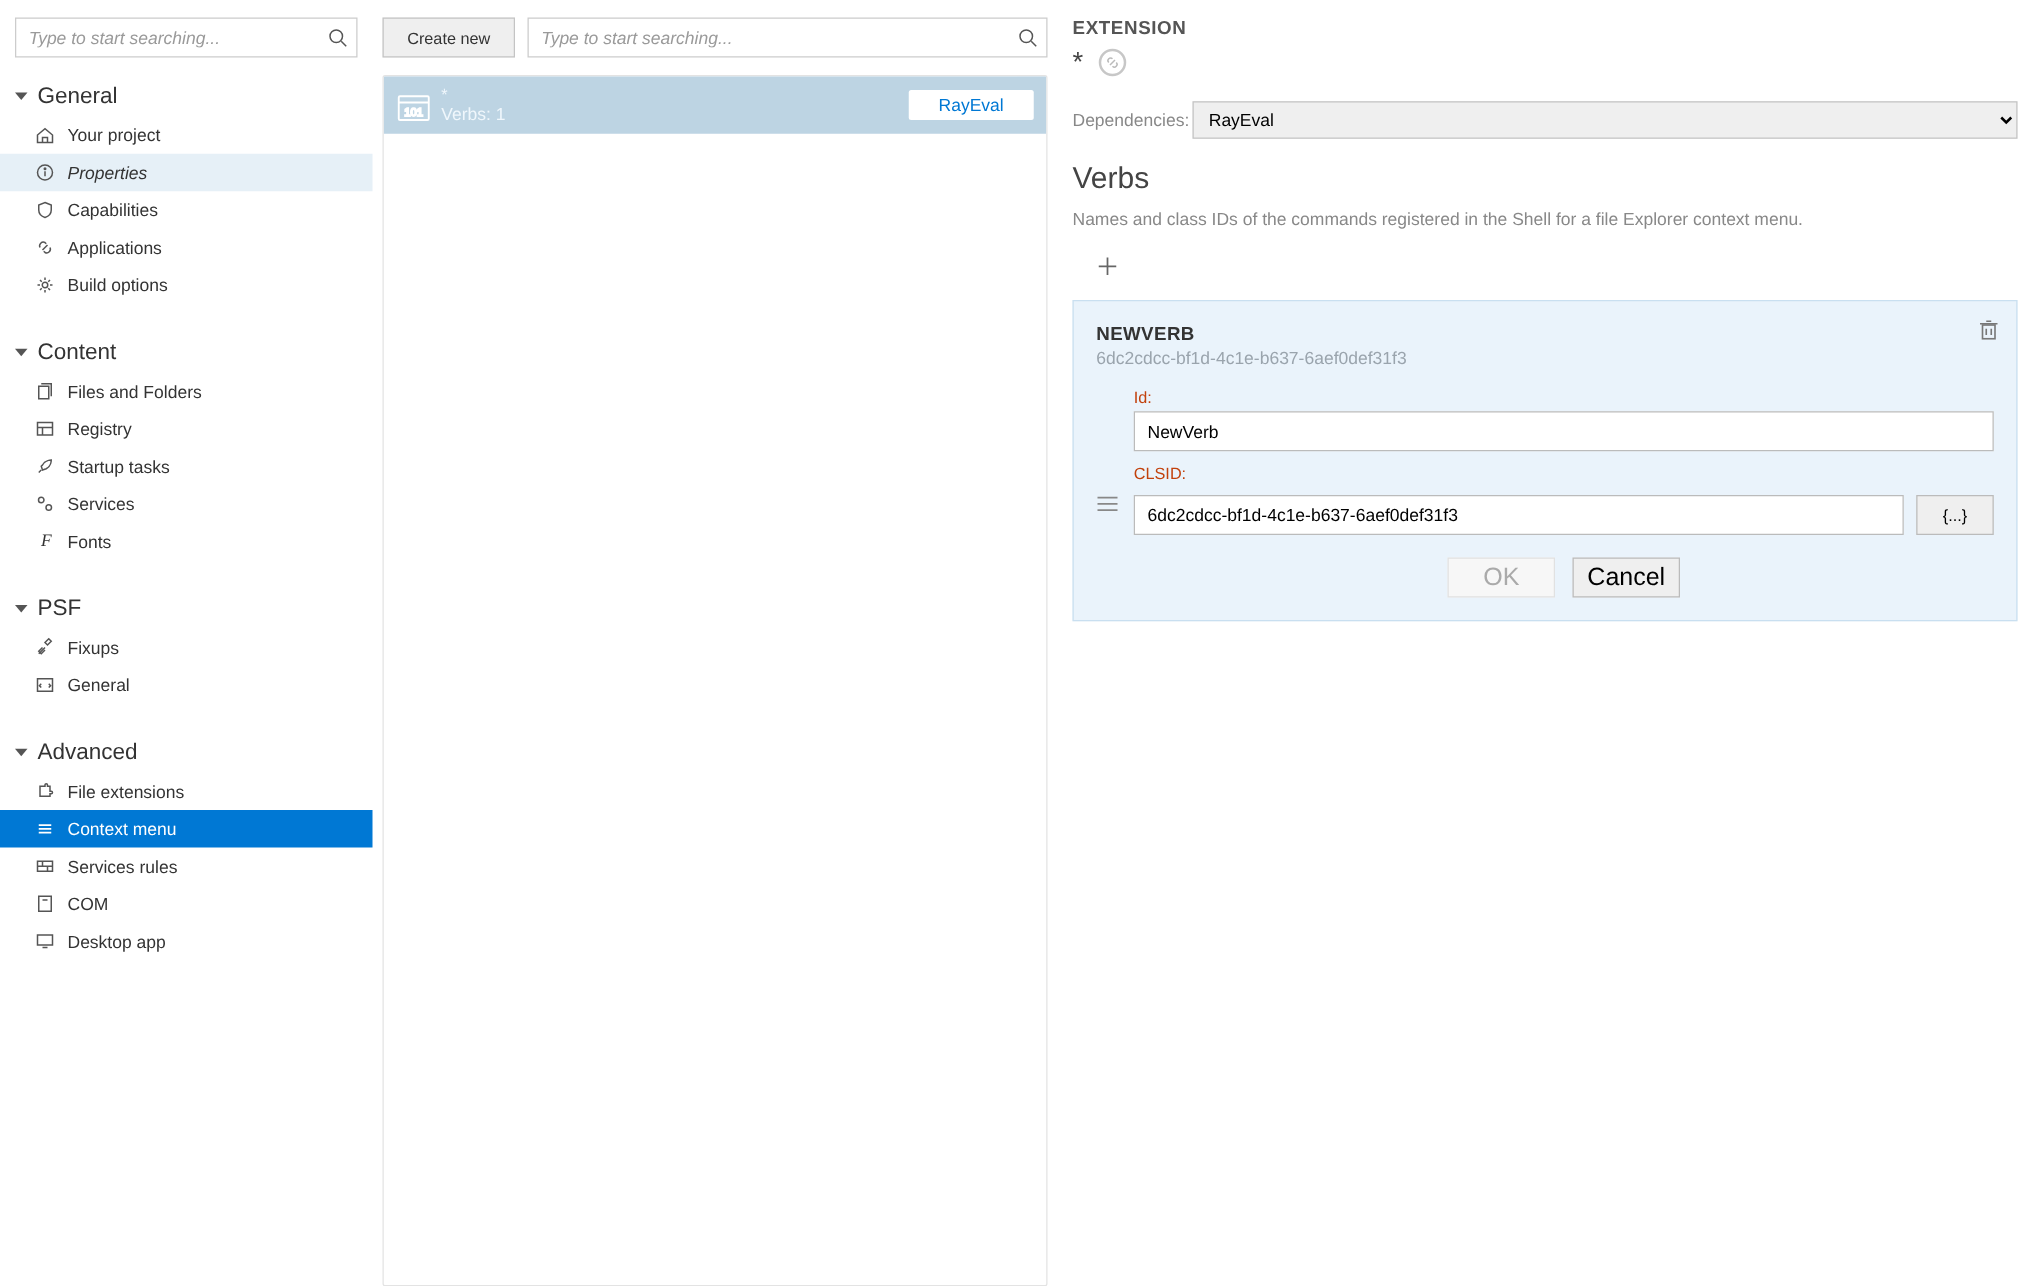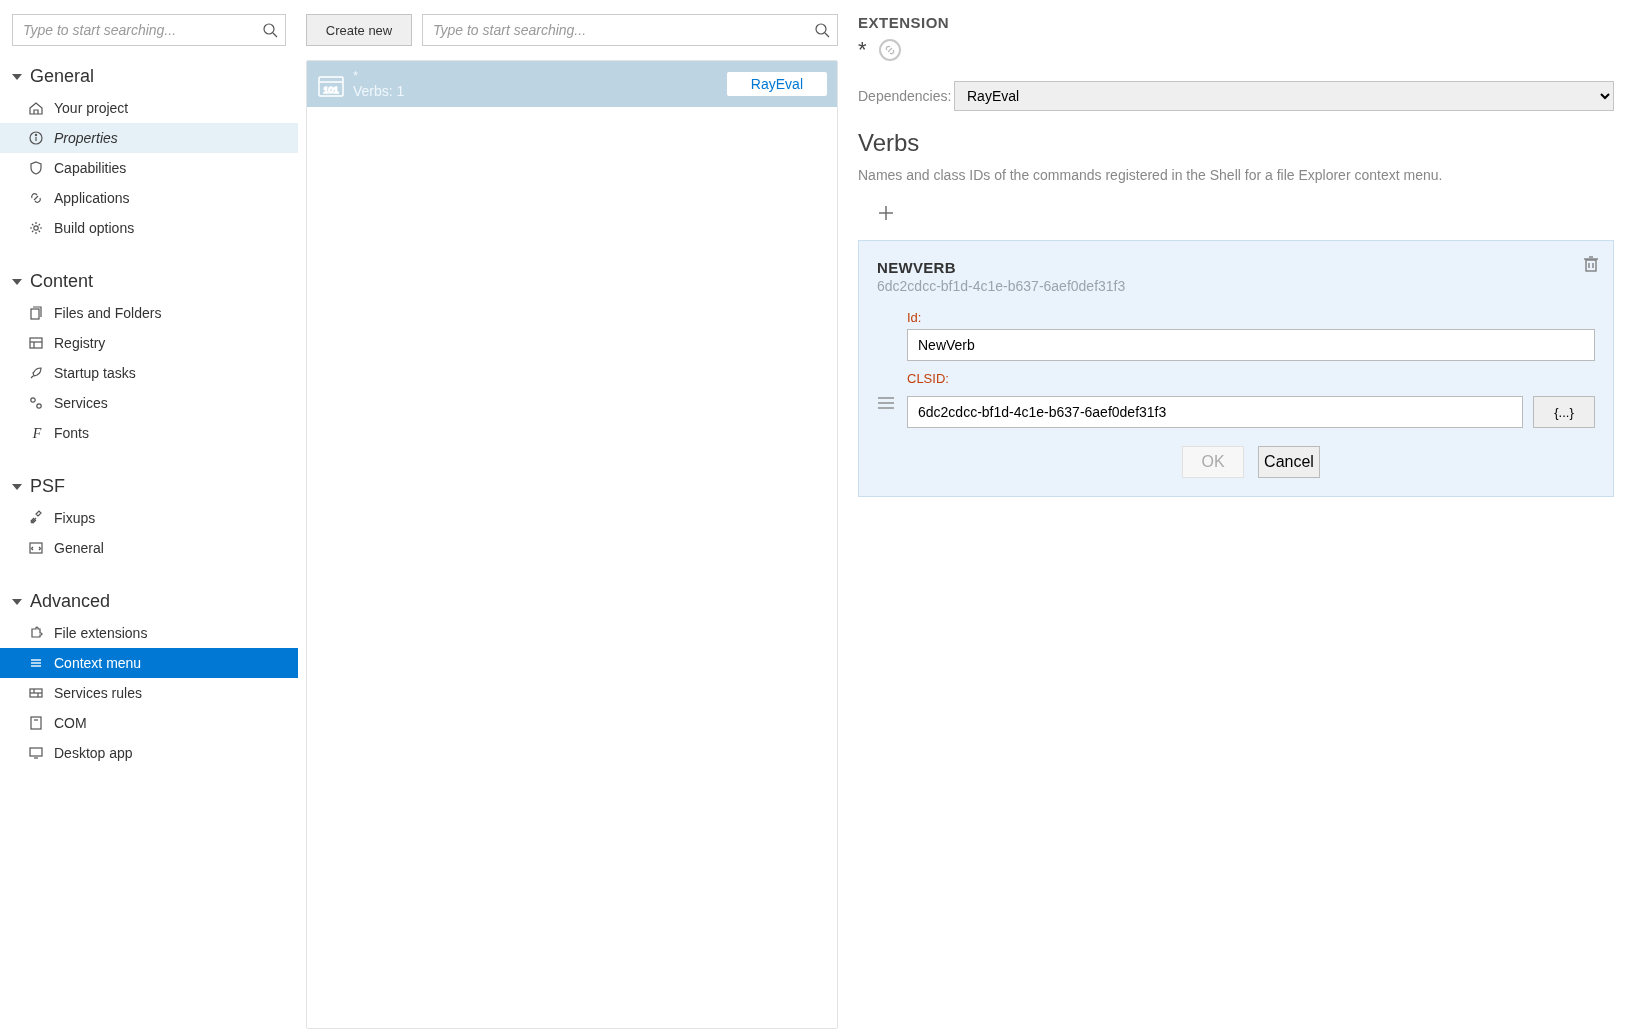--- a/index.html
+++ b/index.html
@@ -281,25 +281,25 @@
   font-size: 13px;
   cursor: pointer;
 }
 .verb-buttons {
   display: flex;
   justify-content: center;
   gap: 14px;
   margin-top: 18px;
 }
 .btn {
-  width: 62px;
+  width: 86px;
   height: 32px;
   border: 1px solid #bbb;
   background: #efefef;
-  font-size: 16px;
+  font-size: 20px;
   cursor: pointer;
 }
 .btn.disabled {
   color: #aaa;
   background: #f7f7f7;
   border-color: #e1e1e1;
   cursor: default;
 }
 svg { display: block; }
 </style>

